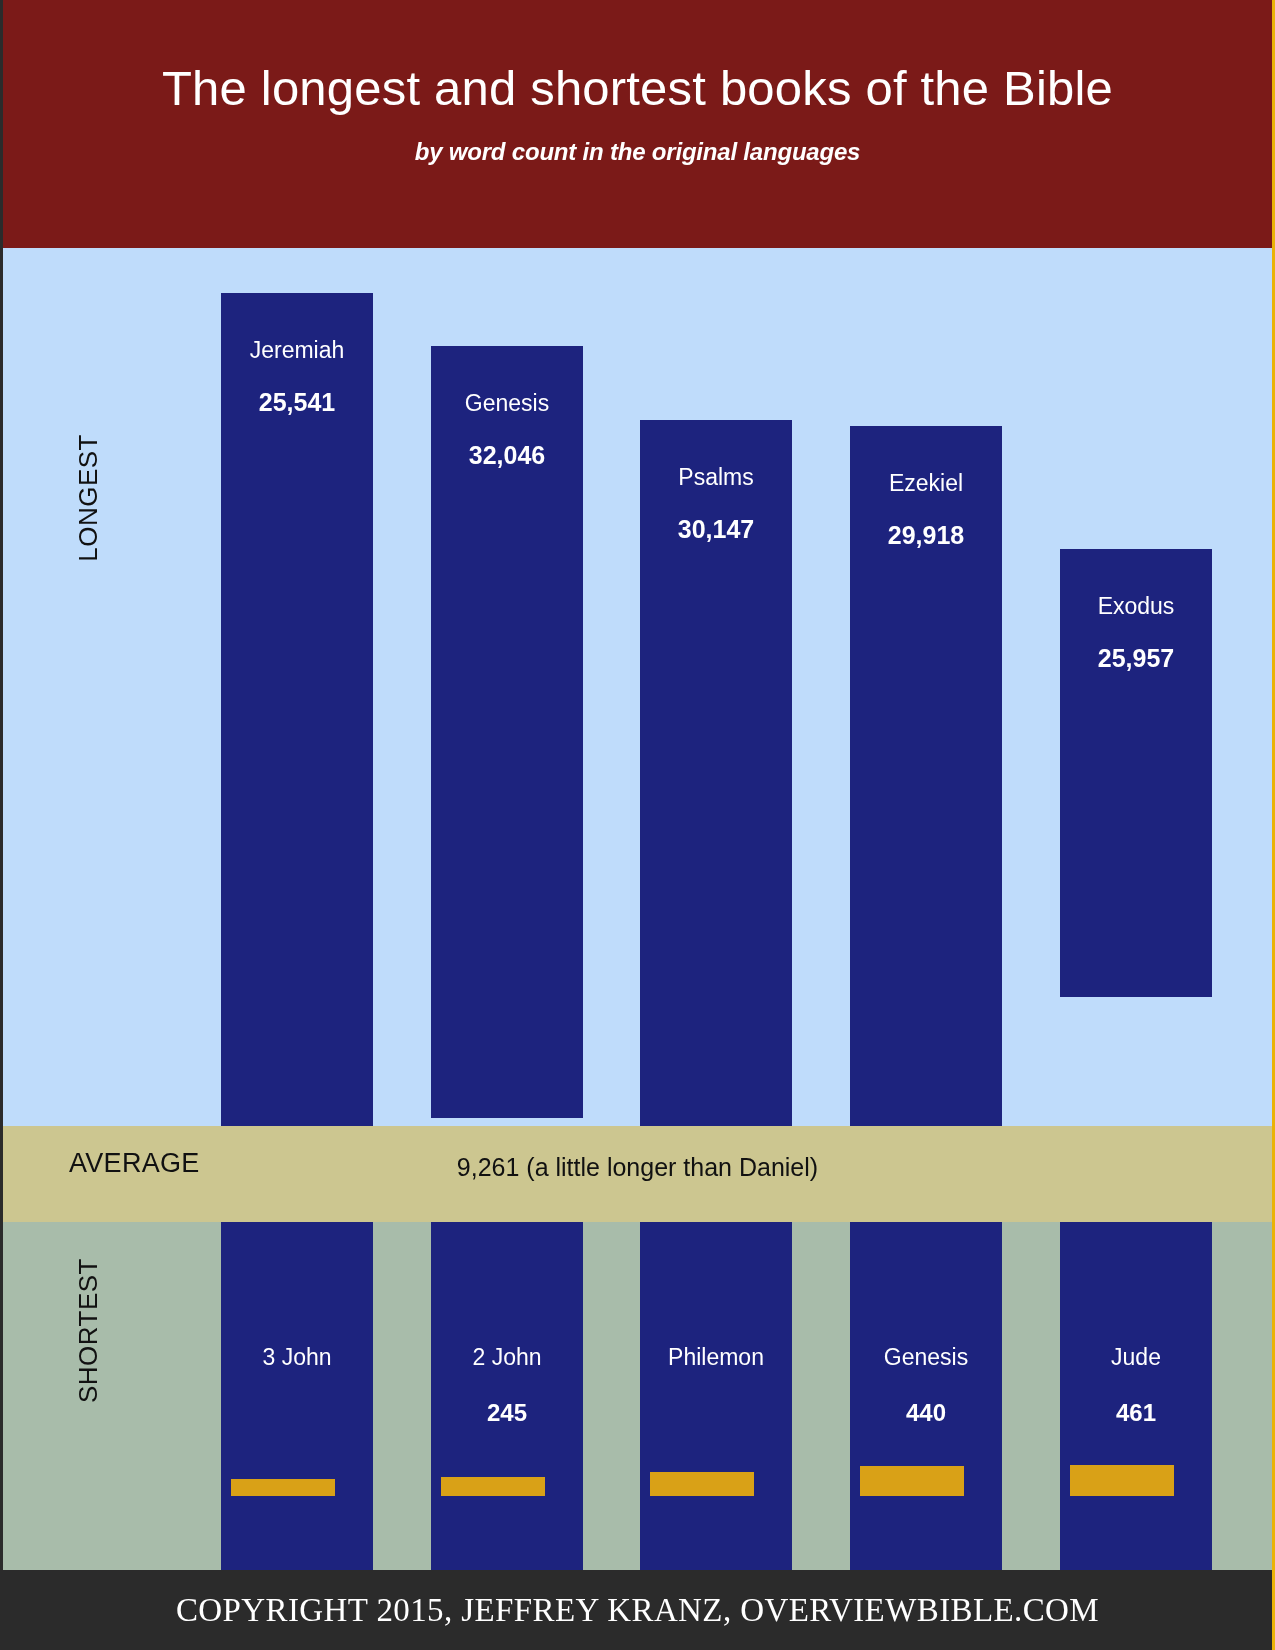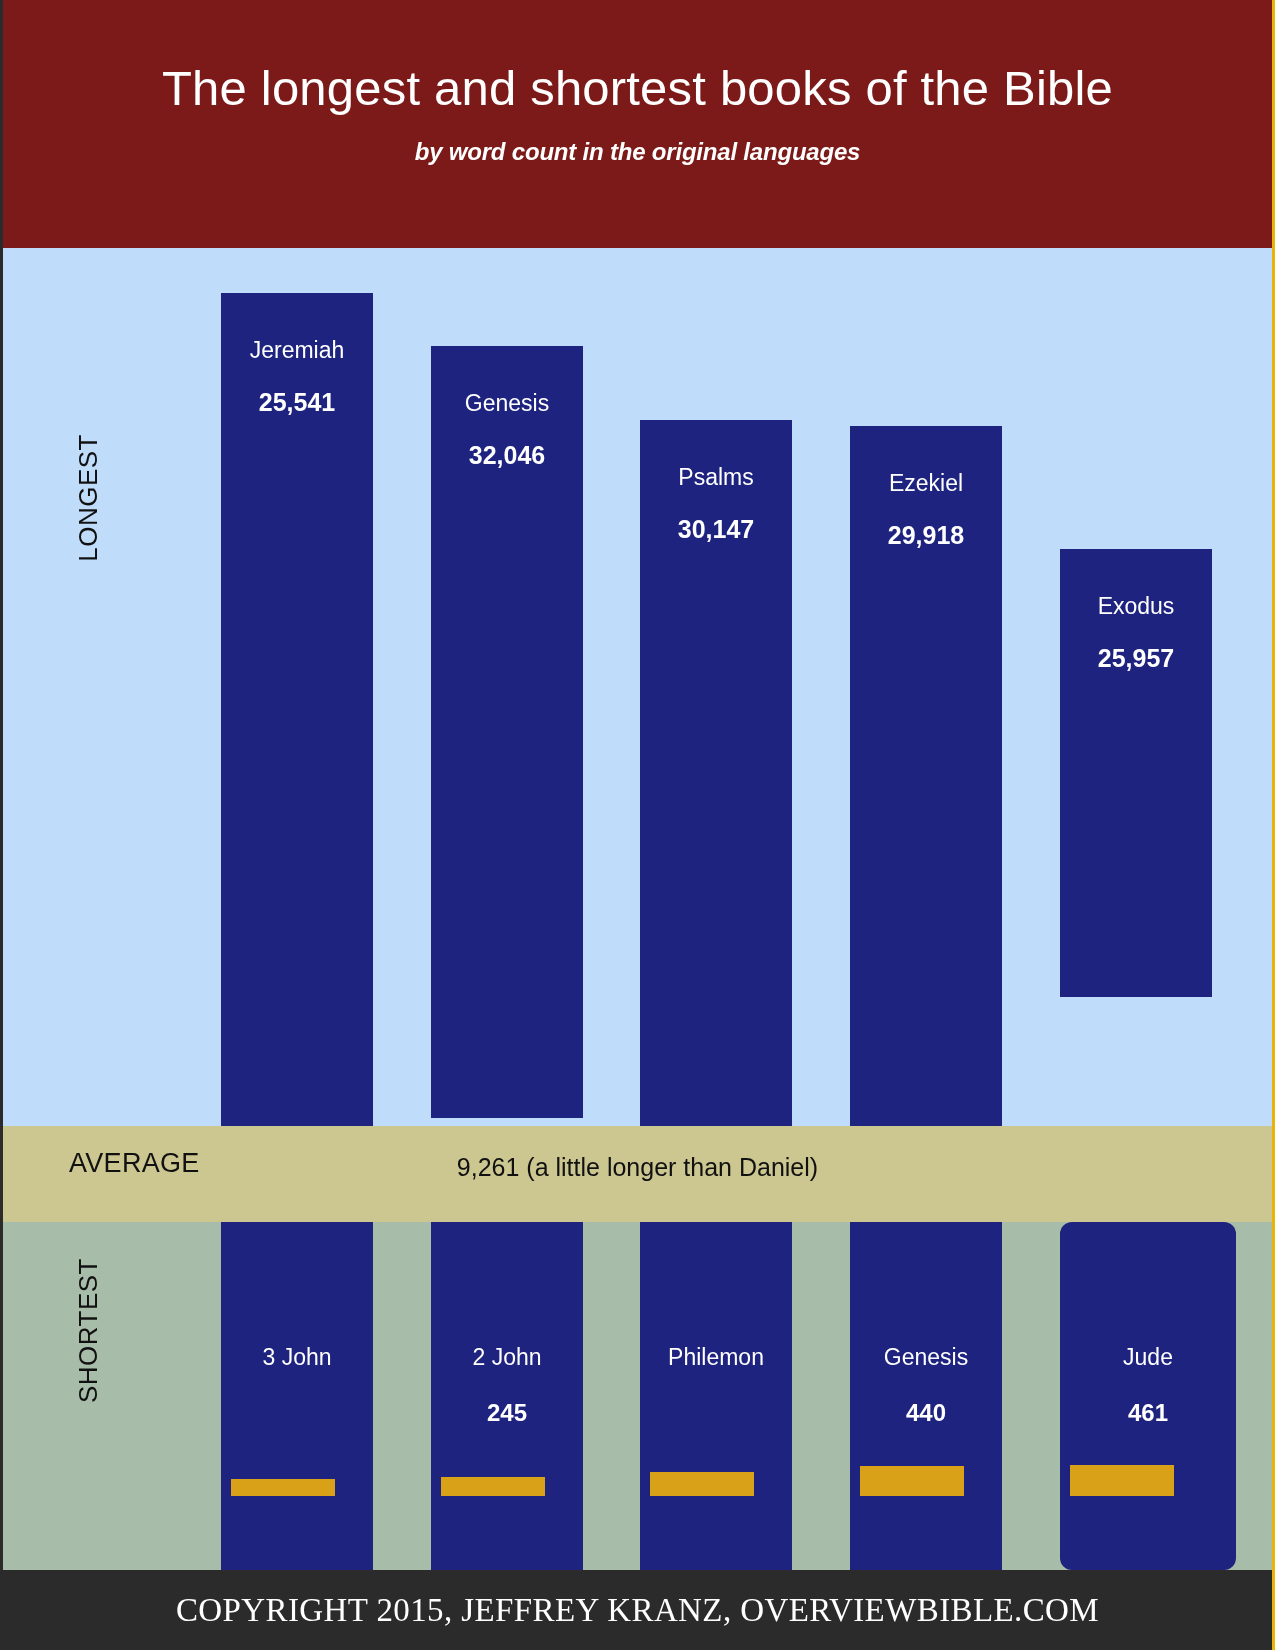--- a/index.html
+++ b/index.html
@@ -220,21 +220,21 @@
         <span class="bar-name">Philemon</span>
       </div>
       <div class="gold-cap" style="left:647px; top:1224px; width:104px; height:24px;"></div>
 
       <div class="bar short" style="left:847px; top:974px; width:152px; height:348px;">
         <span class="bar-name">Genesis</span>
         <span class="bar-value">440</span>
       </div>
       <div class="gold-cap" style="left:857px; top:1218px; width:104px; height:30px;"></div>
 
-      <div class="bar short" style="left:1057px; top:974px; width:176px; height:348px;border-radius:12px;">
+      <div class="bar short" style="left:1057px; top:974px; width:152px; height:348px;">
         <span class="bar-name">Jude</span>
         <span class="bar-value">461</span>
       </div>
       <div class="gold-cap" style="left:1067px; top:1217px; width:104px; height:31px;"></div>
 
     </div>
 
     <div class="avg-label">AVERAGE</div>
     <div class="avg-value">9,261 (a little longer than Daniel)</div>
   </div>

